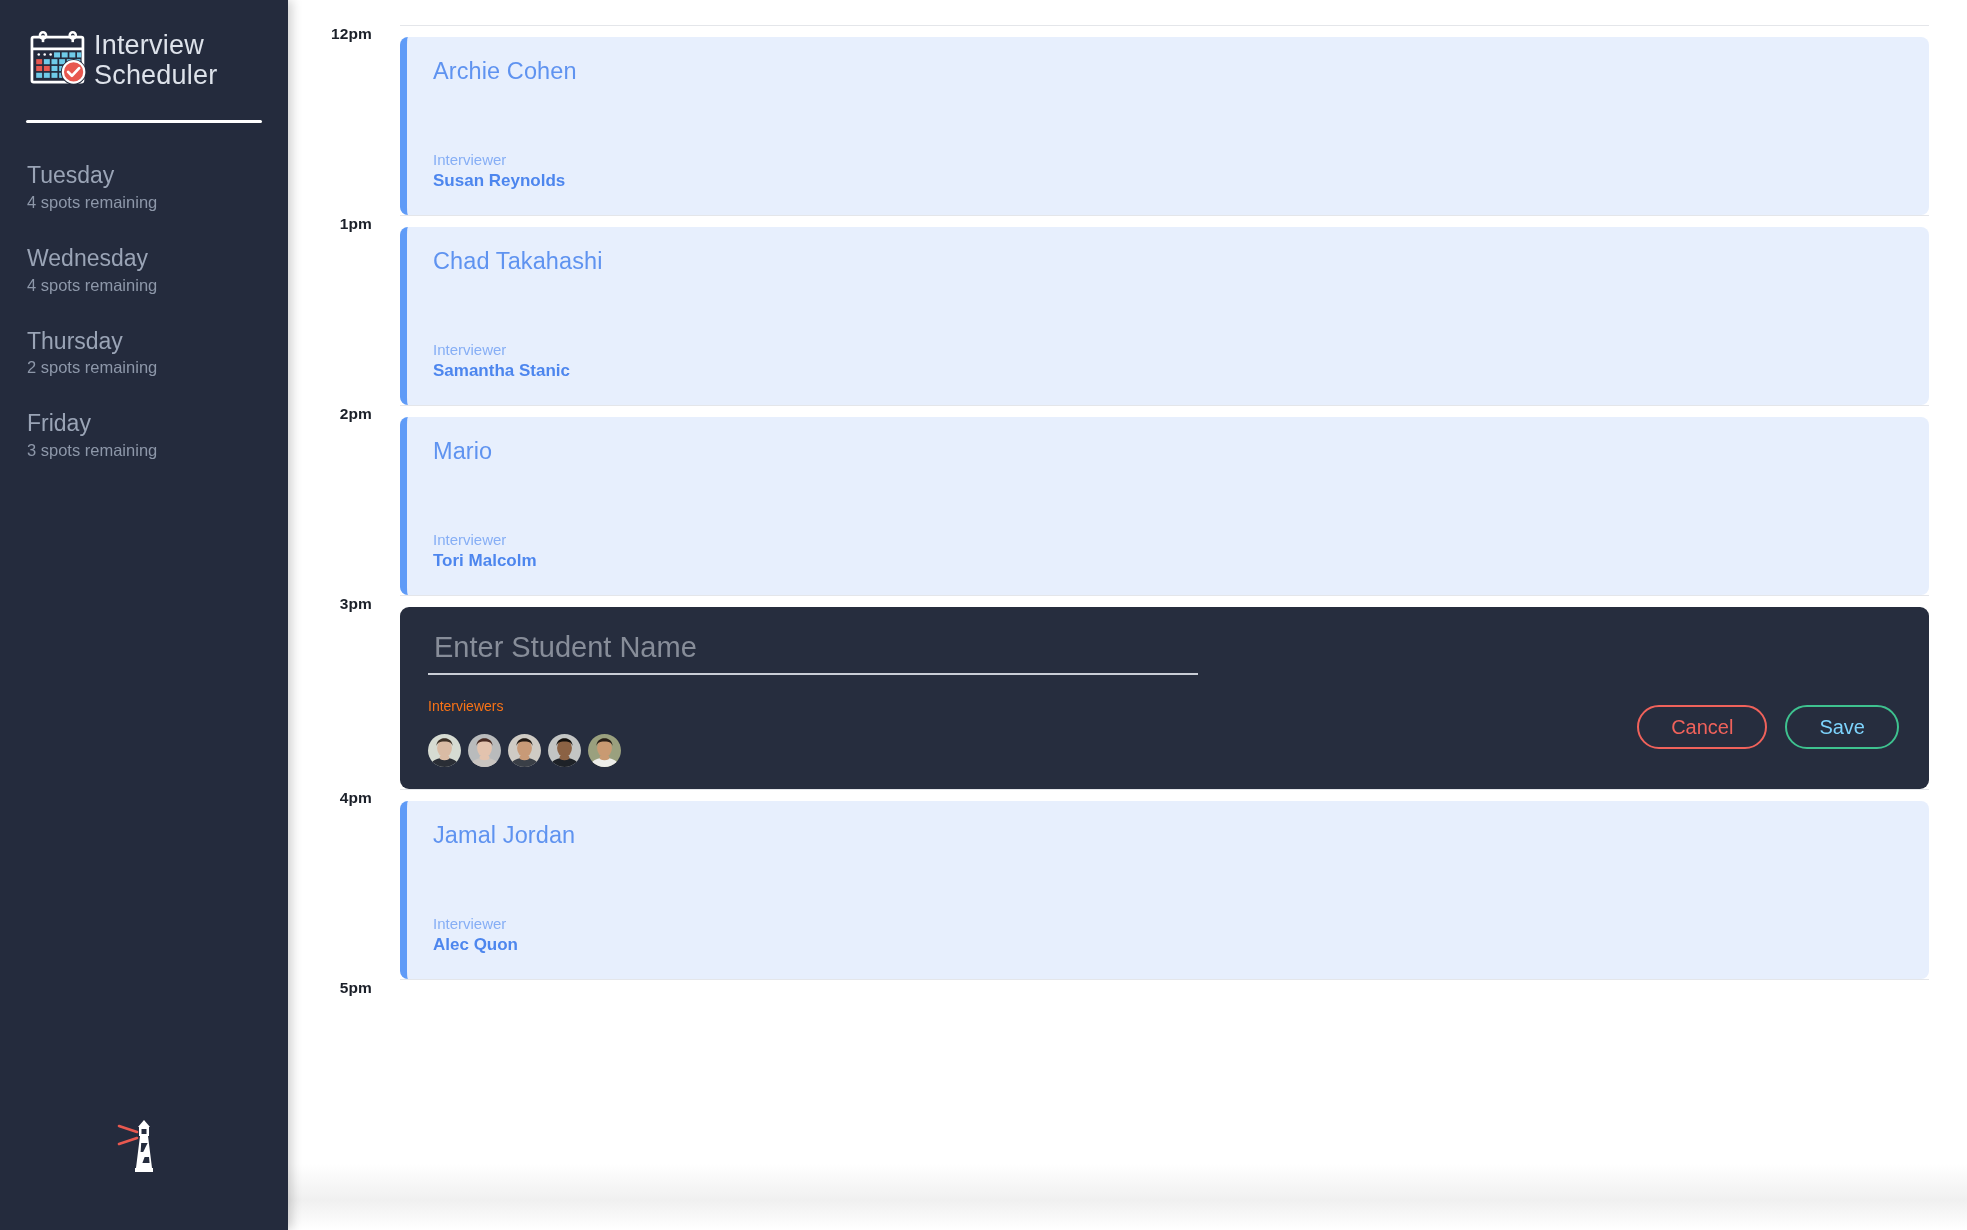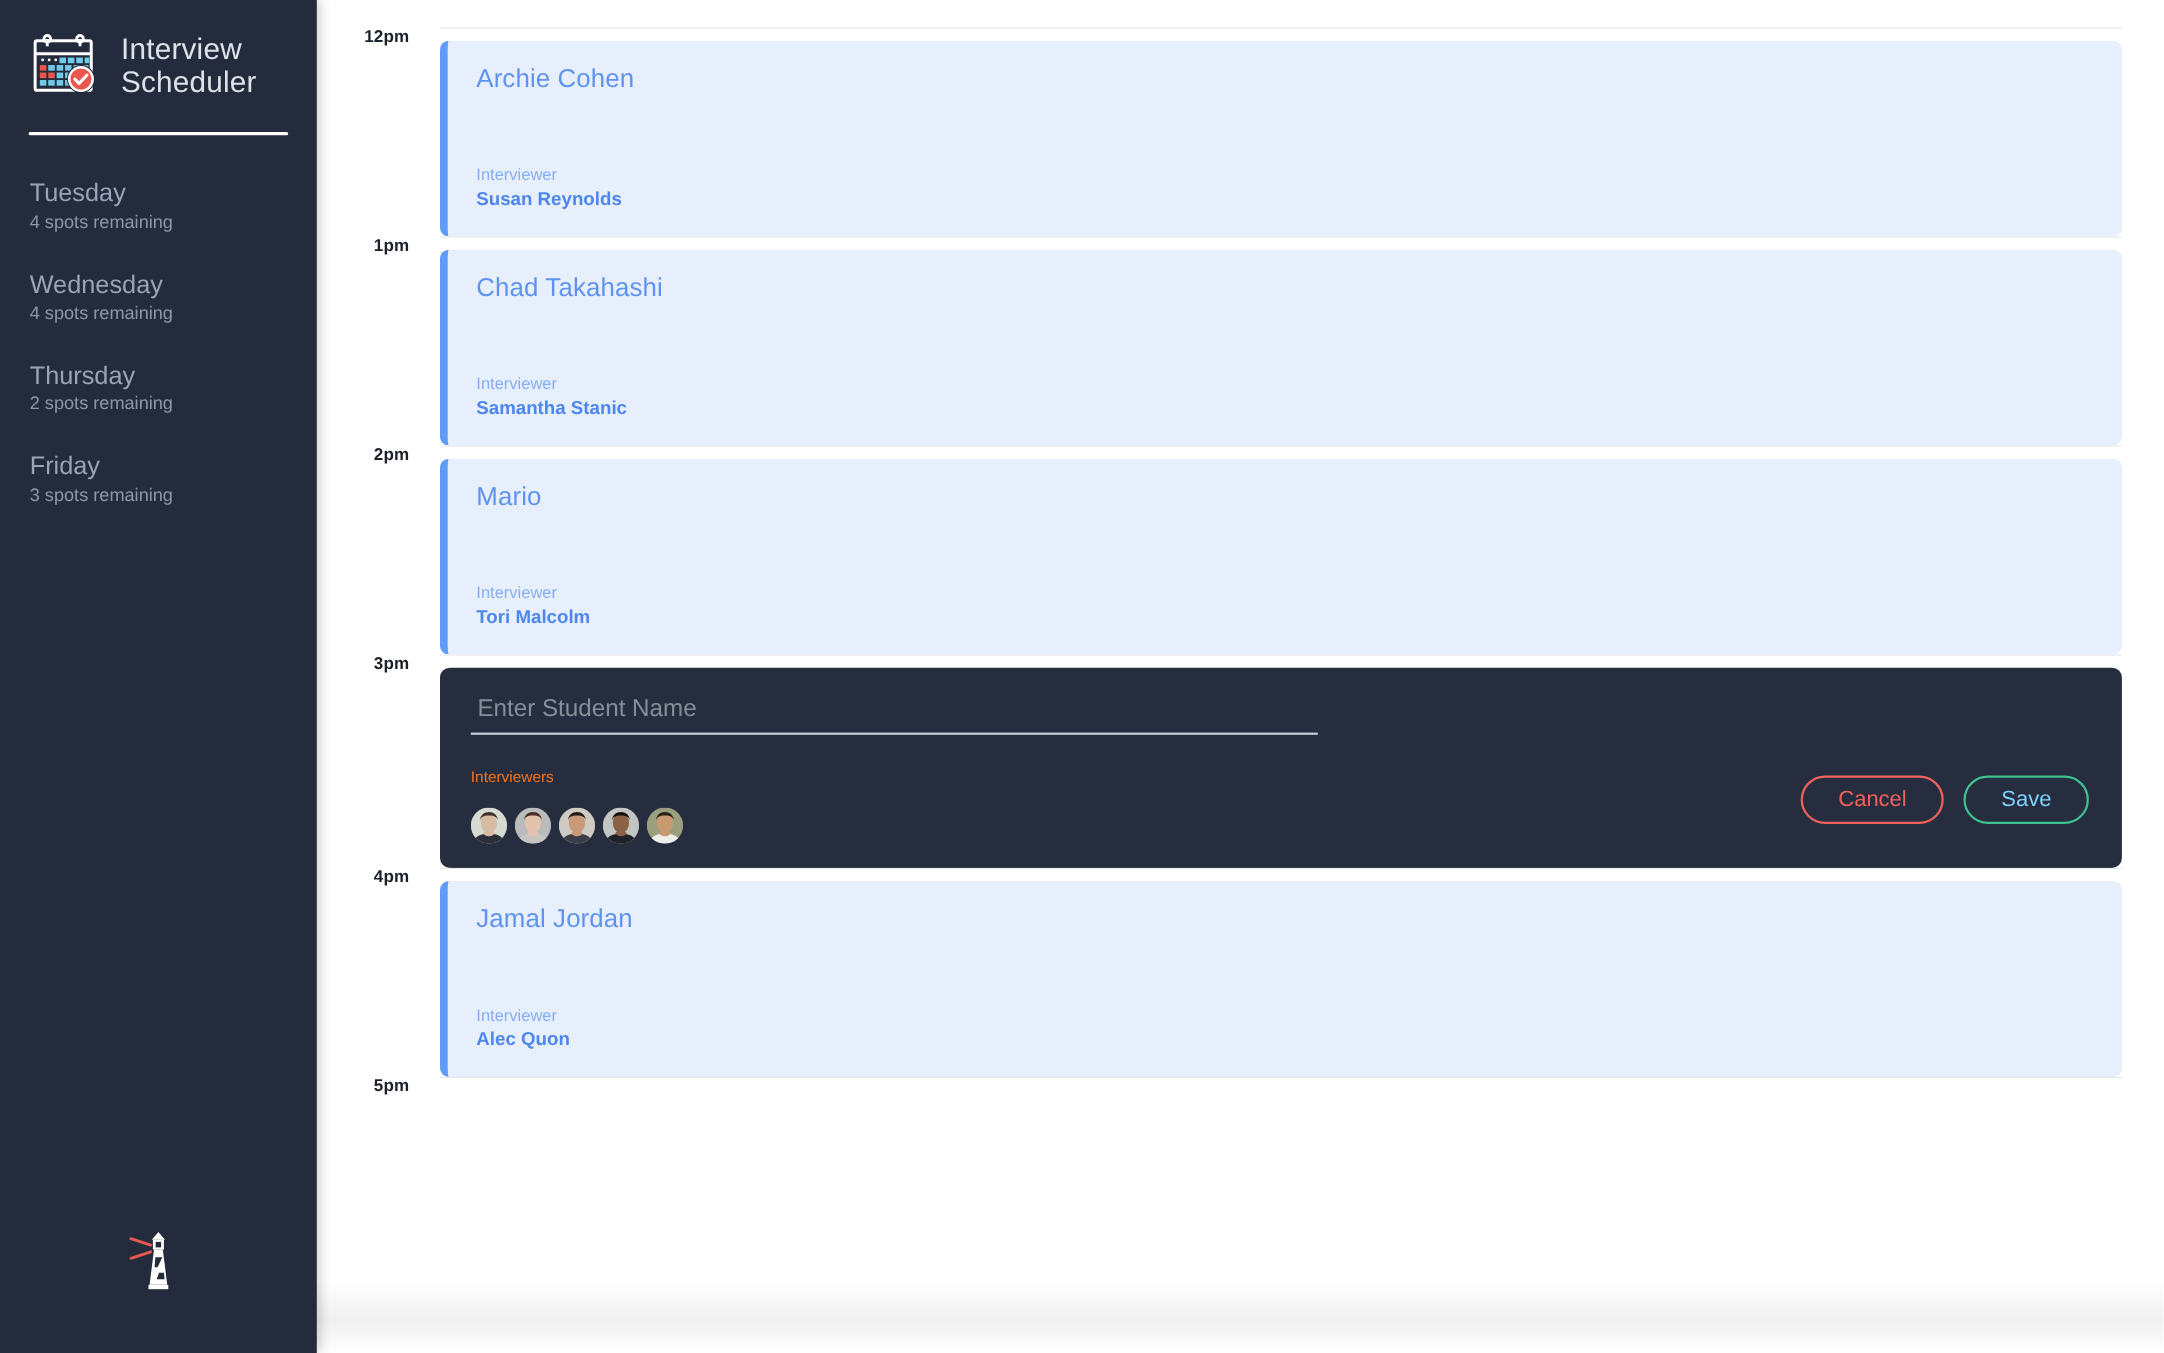--- a/index.html
+++ b/index.html
@@ -12,21 +12,21 @@
   .app { display:flex; width:1967px; height:1230px; position:relative; }
 
   
   .sidebar {
     width:288px; flex:0 0 288px; height:1230px;
     background:#242B3D;
     display:flex; flex-direction:column;
     position:relative; z-index:5;
     box-shadow:4px 0 10px rgba(0,0,0,.18);
   }
-  .brand { padding:26px 0 0 26px; display:flex; align-items:center; gap:16px; }
+  .brand { padding:26px 0 0 26px; display:flex; align-items:center; }
   .brand-icon { width:68px; height:68px; flex:0 0 68px; }
   .brand-text {
     font-size:27px; line-height:1.12; color:#DDE2EA; font-weight:400;
     letter-spacing:.2px;
   }
   .brand-divider {
     height:3px; background:#fff; margin:26px 26px 0 26px; border-radius:2px;
   }
   .nav { margin-top:22px; display:flex; flex-direction:column; }
   .nav-item { padding:16px 0 16px 27px; }
@@ -90,21 +90,21 @@
     background:#262D3E;
     border-radius:9px;
     height:182px;
     padding:24px 28px 0 28px;
     position:relative;
     display:flex; flex-direction:column;
   }
   .student-input {
     background:transparent; border:none; outline:none;
     border-bottom:2px solid #C9CDD6;
-    color:#878D99; font-size:22px; font-weight:500;
+    color:#878D99; font-size:29px; font-weight:500;
     font-family:"Liberation Sans", sans-serif;
     width:770px; padding:0 0 9px 6px; display:block;
   }
   .student-input::placeholder { color:#878D99; opacity:1; }
   .interviewers-block { margin-top:auto; padding-bottom:22px; }
   .interviewers-label {
     font-size:14px; color:#f97316; font-weight:400; margin-bottom:20px;
   }
   .avatars { display:flex; gap:7px; }
   .avatar {

